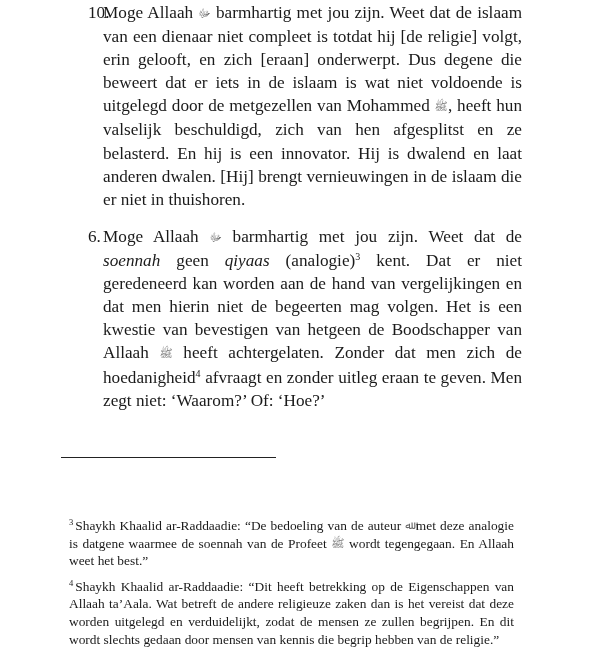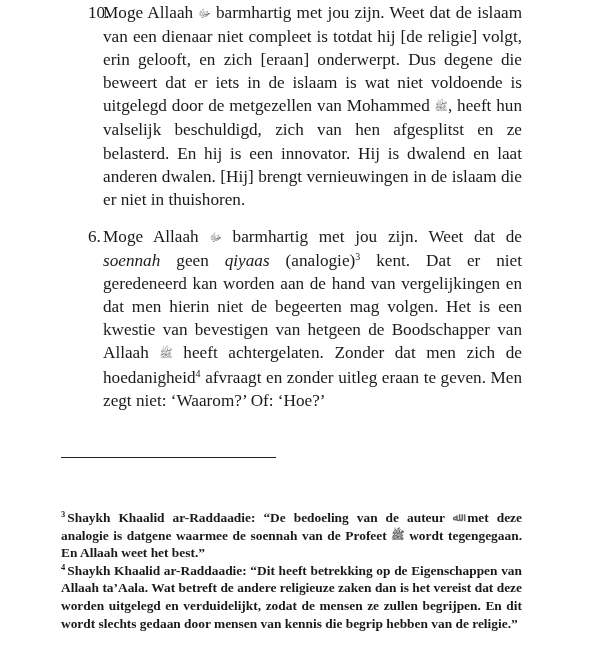--- a/index.html
+++ b/index.html
@@ -7,21 +7,21 @@
          font-family:"Liberation Serif","DejaVu Serif",serif; color:#1a1a1a; }
   .item { position:absolute; left:88px; width:434px; font-size:17.2px; line-height:23.1px; }
   .item .num { position:absolute; left:0; top:0; }
   .item .txt { margin-left:15px; text-align:justify; text-align-last:left; }
   #item10 { top:1px; }
   #item11 { top:225px; }
   .hon { font-size:11px; color:#666; vertical-align:1px; }
   sup { font-size:10px; line-height:0; vertical-align:6px; }
   .divider { position:absolute; left:61px; top:457px; width:215px; height:0; border-top:1.4px solid #222; }
   .footnotes { position:absolute; left:61px; top:509px; width:461px; font-size:13.4px; line-height:17.6px; }
-  .fn { text-align:justify; text-align-last:left; margin:0;font-weight:bold; }
+  .fn { text-align:justify; text-align-last:left; margin:8px; }
   .fn sup { font-size:8.5px; vertical-align:5px; margin-right:2px; }
   em { font-style:italic; }
 </style>
 </head>
 <body>
 
 <div id="item10" class="item">
   <span class="num">10.</span>
   <div class="txt"><span>Moge Allaah</span> <span class="hon">ﷻ</span> <span>barmhartig met jou zijn. Weet dat de islaam van een dienaar niet compleet is totdat hij [de religie] volgt, erin gelooft, en zich [eraan] onderwerpt. Dus degene die beweert dat er iets in de islaam is wat niet voldoende is uitgelegd door de metgezellen van Mohammed</span> <span class="hon">ﷺ</span><span>, heeft hun valselijk beschuldigd, zich van hen afgesplitst en ze belasterd. En hij is een innovator. Hij is dwalend en laat anderen dwalen. [Hij] brengt vernieuwingen in de islaam die er niet in thuishoren.</span></div>
 </div>

